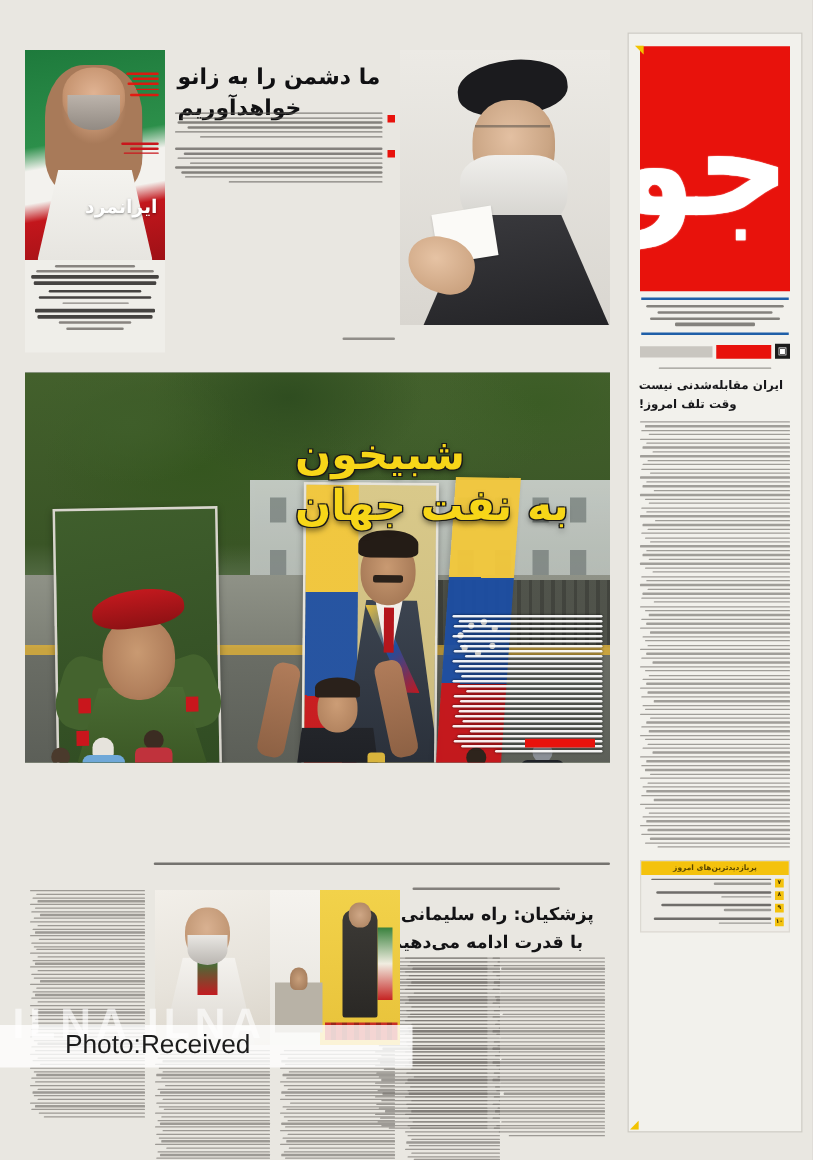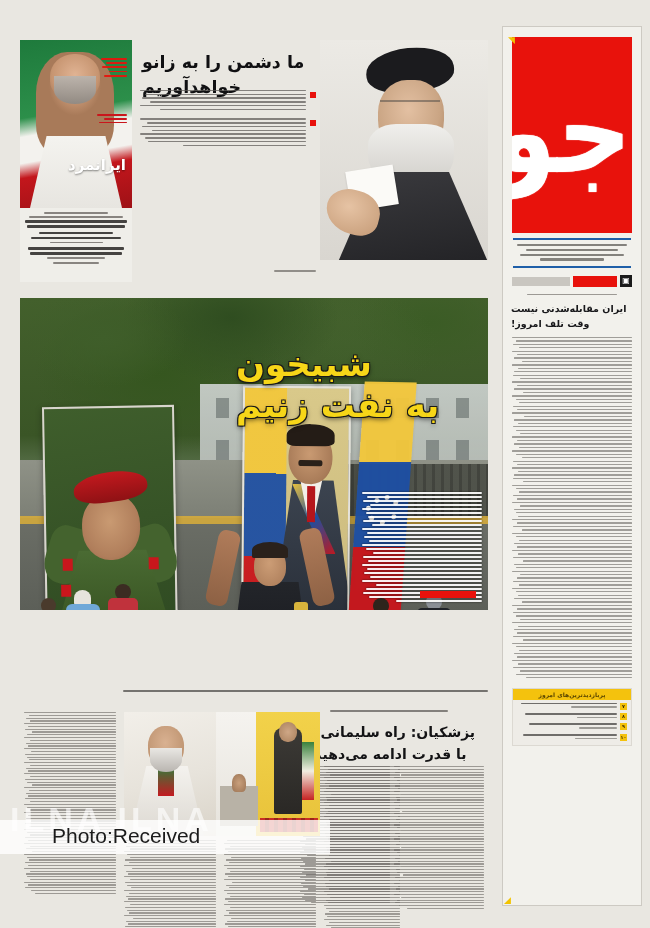--- a/index.html
+++ b/index.html
@@ -759,21 +759,21 @@
         <div class="pr-arm-l"></div>
         <div class="pr-arm-r"></div>
         <div class="pr-body"></div>
         <div class="pr-head"></div>
         <div class="pr-hair"></div>
         <div class="pr-emb"></div>
       </div>
 
       <div class="feat-head">
         <span>شبیخون</span><br>
-        <span>به نفت زنیم</span>
+        <span>به نفت جهان</span>
       </div>
 
 
       <div class="feat-text">
         <div class="ln" style="width:100%"></div>
           <div class="ln" style="width:96%"></div>
         <div class="ln" style="width:99%"></div>
           <div class="ln" style="width:93%"></div>
         <div class="ln" style="width:100%"></div>
           <div class="ln" style="width:97%"></div>

